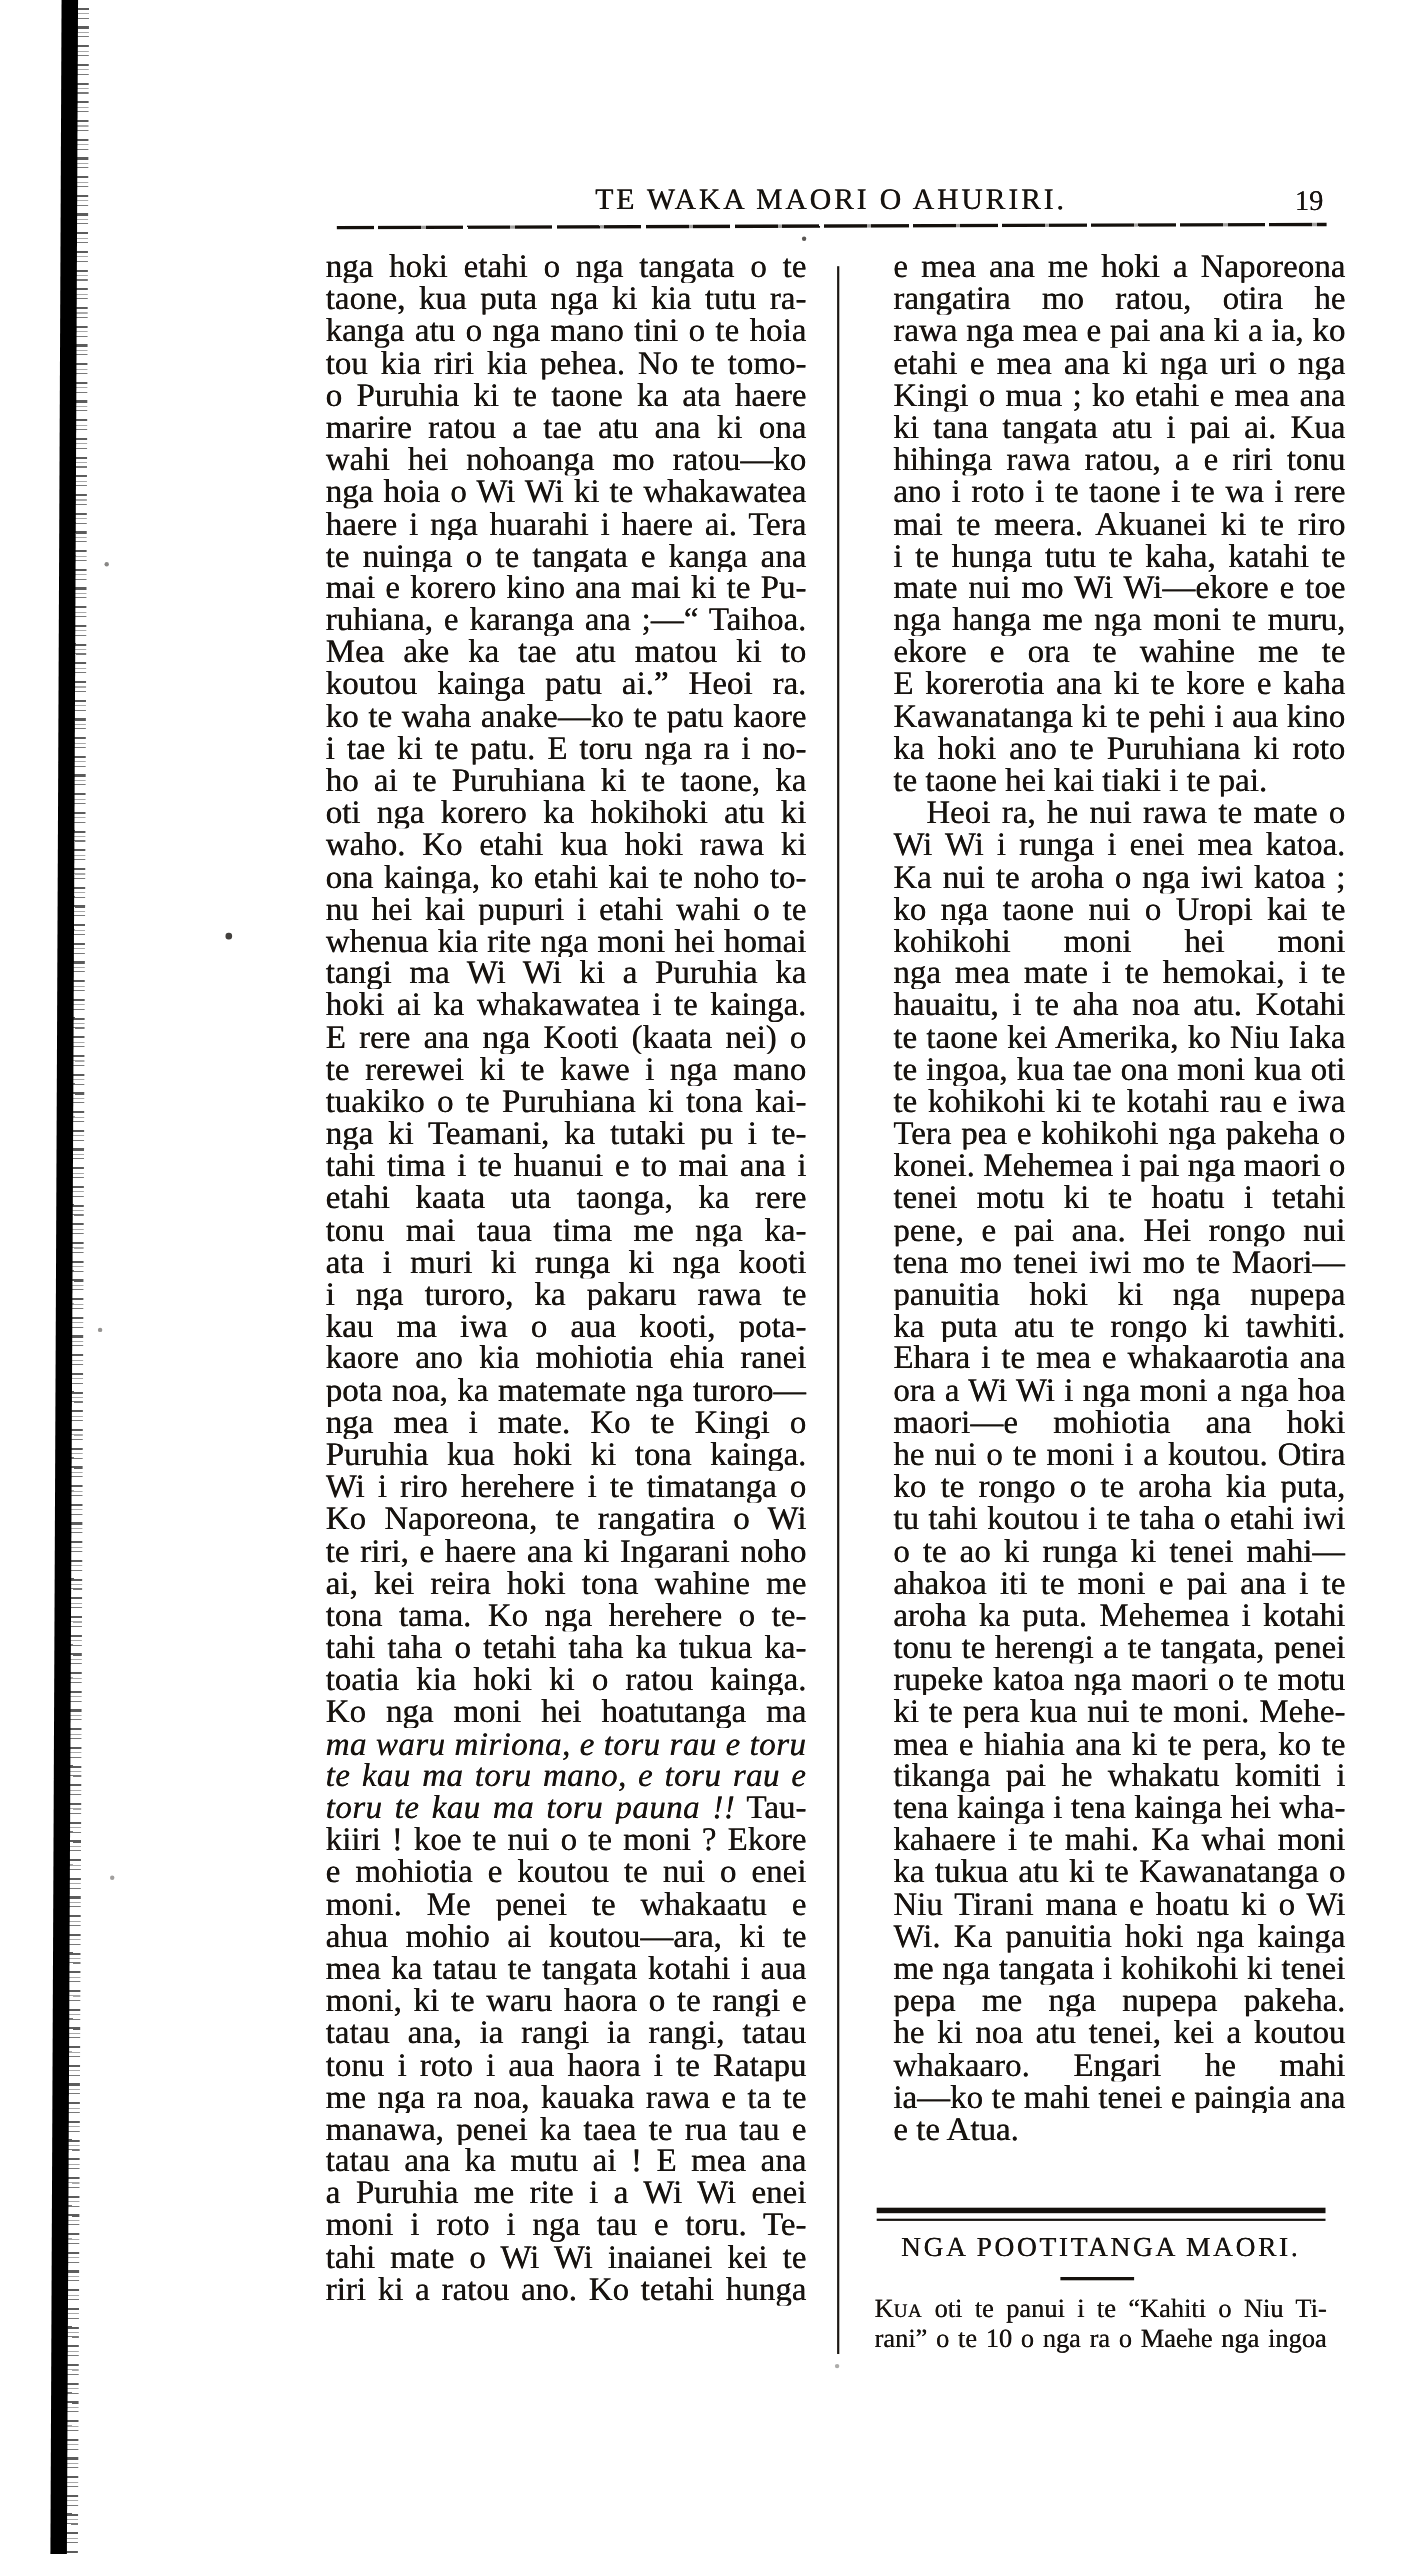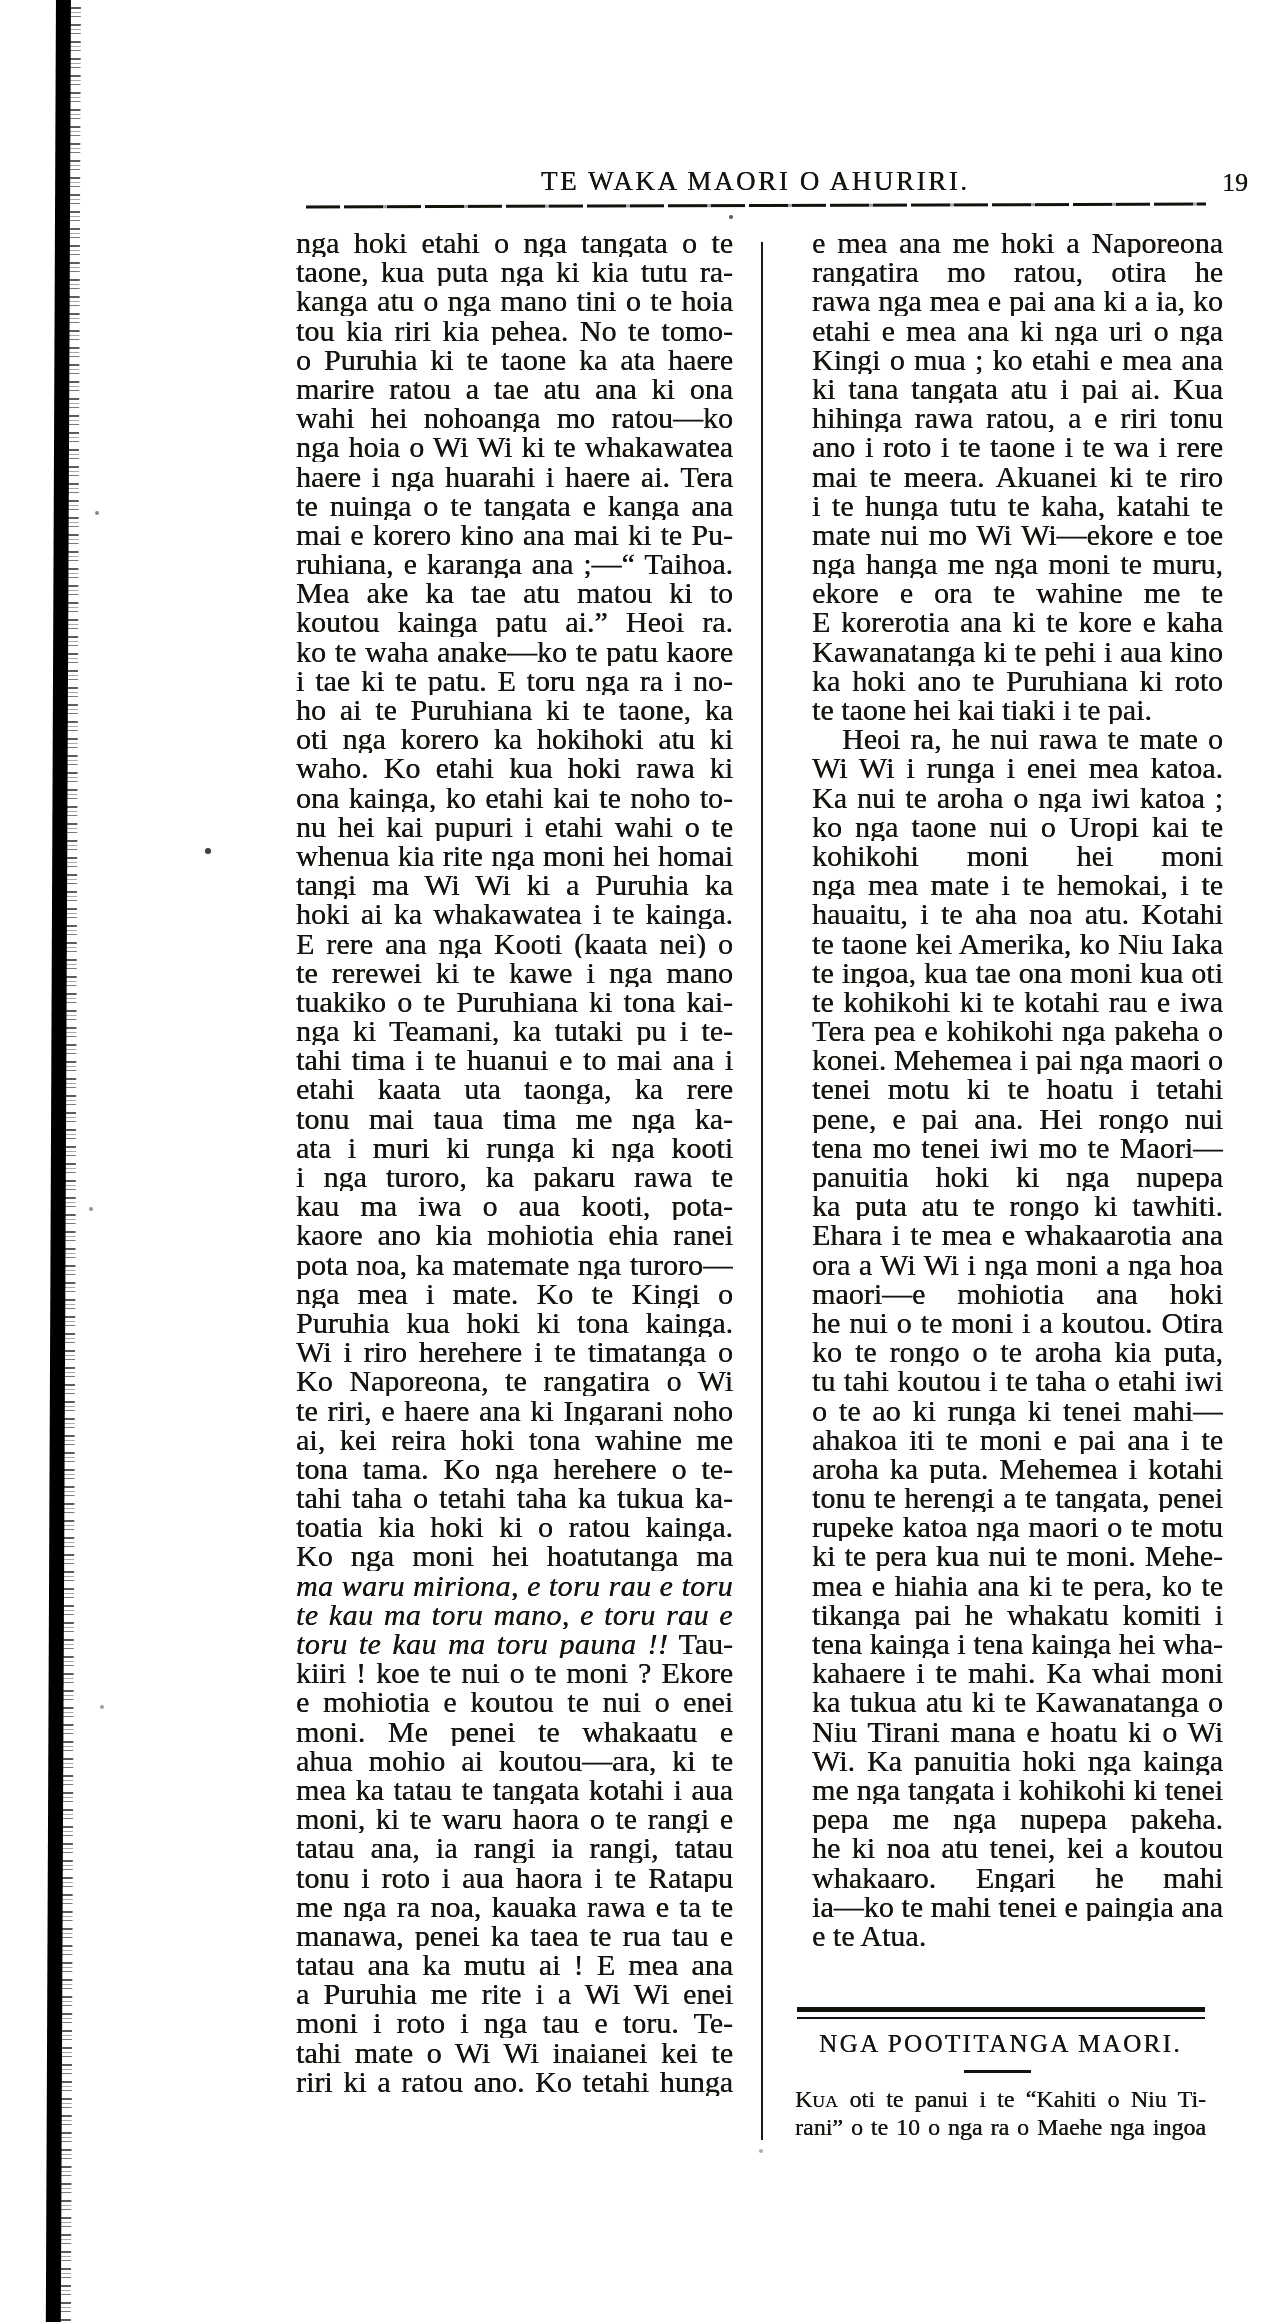--- a/index.html
+++ b/index.html
@@ -19,21 +19,21 @@
     transform:rotate(0.25deg);transform-origin:top left;opacity:.75;
     background:repeating-linear-gradient(to bottom,
       rgba(0,0,0,.85) 0 2px, rgba(0,0,0,0) 2px 5px,
       rgba(0,0,0,.45) 5px 6px, rgba(0,0,0,0) 6px 9px,
       rgba(0,0,0,.7) 9px 10px, rgba(0,0,0,0) 10px 17px);
   }
   .masthead-title{
     position:absolute;left:541px;top:167px;font-size:27px;line-height:28px;
     letter-spacing:2.6px;white-space:nowrap;
   }
-  .page-number{position:absolute;left:1177px;top:168px;font-size:26px;margin-left:45px;}
+  .page-number{position:absolute;left:1177px;top:168px;font-size:26px;}
   .header-rule{
     position:absolute;left:306px;top:204px;width:900px;height:3px;
     transform:rotate(-0.18deg);
     background:repeating-linear-gradient(90deg,
       #14100c 0 34px, rgba(20,16,12,0) 34px 38px,
       #14100c 38px 77px, rgba(20,16,12,.4) 77px 81px);
   }
   .column-divider{position:absolute;left:761px;top:242px;width:2px;height:1898px;background:#1c1813;}
   .col{position:absolute;top:228px;font-size:30px;line-height:29.2px;}
   .col-left{left:296px;width:437px;}

